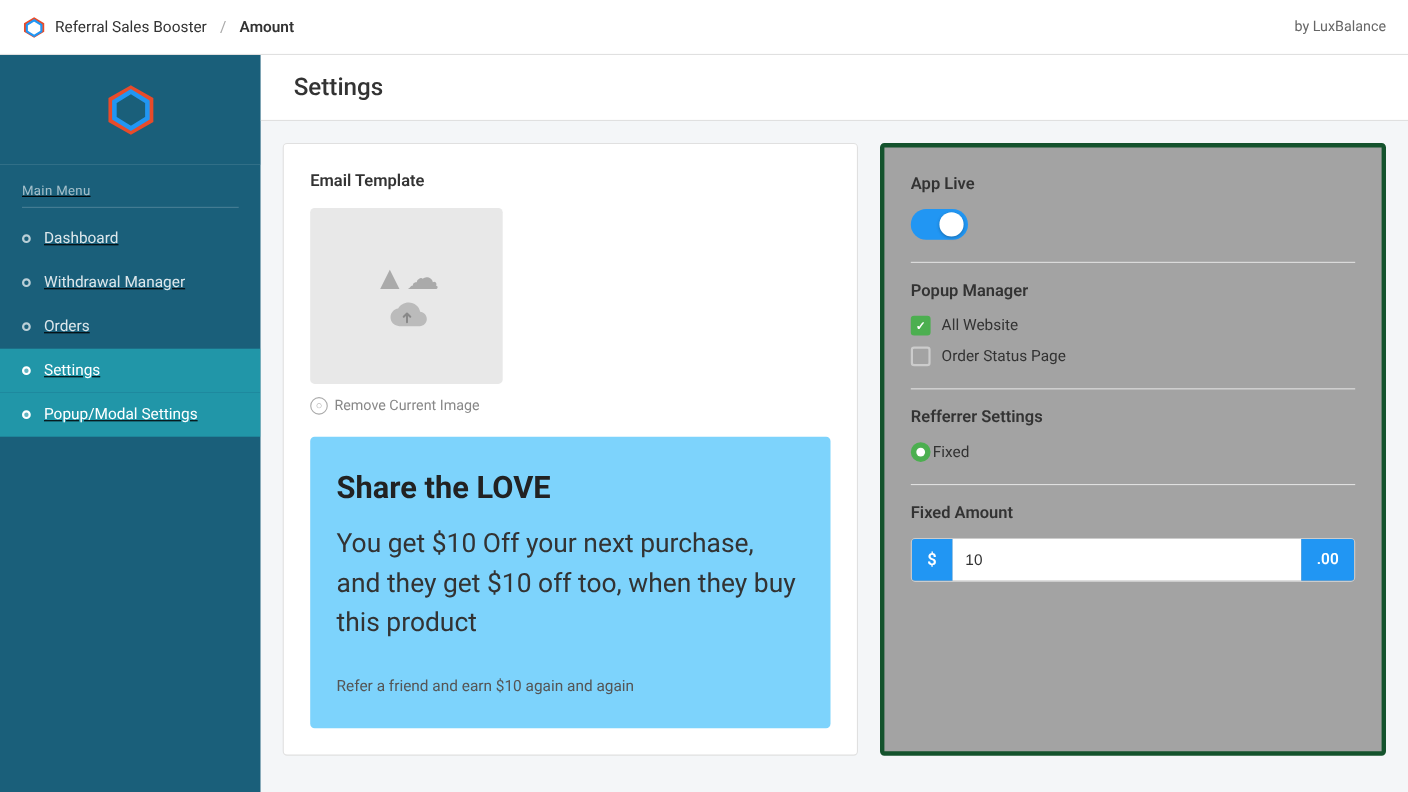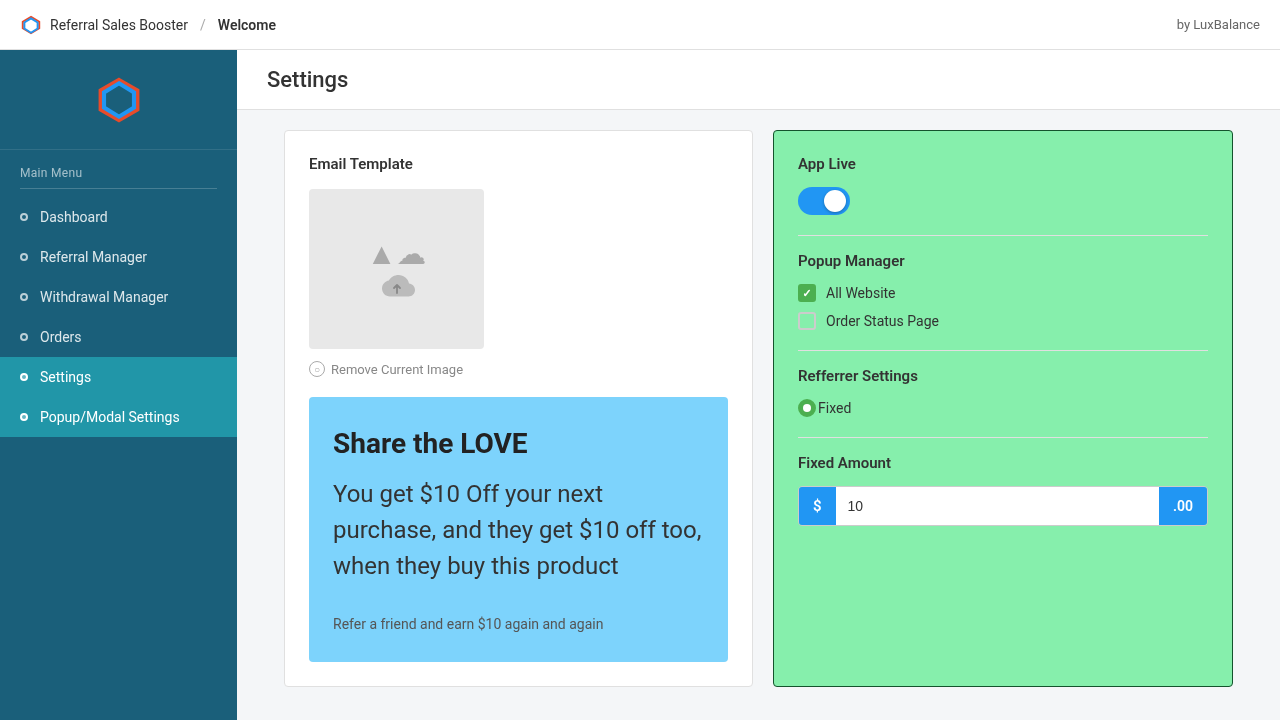--- a/index.html
+++ b/index.html
@@ -49,20 +49,21 @@
     }
 
     
     .sidebar {
       width: 237px;
       background: #1a5f7a;
       flex-shrink: 0;
       display: flex;
       flex-direction: column;
       overflow: hidden;
+      text-decoration: underline;
     }
     .sidebar-logo-area {
       height: 100px;
       display: flex;
       align-items: center;
       justify-content: center;
       background: #1a5f7a;
       border-bottom: 1px solid rgba(255,255,255,0.1);
     }
     .sidebar-logo-icon {
@@ -124,21 +125,21 @@
       padding: 0 30px;
       border-bottom: 1px solid #e0e0e0;
     }
     .page-title {
       font-size: 22px;
       font-weight: 500;
       color: #333;
     }
 
     .content-body {
-      padding: 20px 47px;
+      padding: 20px 20px;
       display: flex;
       gap: 20px;
     }
 
     
     .left-card {
       background: #fff;
       border: 1px solid #e0e0e0;
       border-radius: 4px;
       flex: 1;
@@ -211,22 +212,22 @@
     }
     .email-preview-footer {
       font-size: 14px;
       color: #555;
     }
 
     
     .right-card {
       width: 460px;
       flex-shrink: 0;
-      background: #86efac;
-      border: 1px solid #14532d;
+      background: #a3a3a3;
+      border: 4px solid #14532d;
       border-radius: 4px;
       padding: 24px;
     }
 
     .settings-section {
       margin-bottom: 20px;
     }
     .settings-section-title {
       font-size: 15px;
       font-weight: 600;
@@ -363,45 +364,41 @@
 
 <div class="topbar">
   <div class="topbar-left">
 
     <svg class="topbar-logo" viewBox="0 0 40 40" fill="none" xmlns="http://www.w3.org/2000/svg">
       <path d="M20 5 L35 14 L35 26 L20 35 L5 26 L5 14 Z" fill="none" stroke="#e84b2a" stroke-width="3.5"></path>
       <path d="M20 8 L32 15.5 L32 26.5 L20 34 L8 26.5 L8 15.5 Z" fill="none" stroke="#2196F3" stroke-width="3.5"></path>
     </svg>
     <span>Referral Sales Booster</span>
     <span class="separator">/</span>
-    <span class="welcome-text">Welcome</span>
+    <span class="welcome-text">Amount</span>
   </div>
   <div class="topbar-right">by LuxBalance</div>
 </div>
 
 <div class="main-layout">
 
   <div class="sidebar">
     <div class="sidebar-logo-area">
       <svg class="sidebar-logo-icon" viewBox="0 0 60 60" fill="none" xmlns="http://www.w3.org/2000/svg">
         <path d="M30 6 L52 18.5 L52 41.5 L30 54 L8 41.5 L8 18.5 Z" fill="none" stroke="#e84b2a" stroke-width="5"></path>
         <path d="M30 10 L48 21 L48 39 L30 50 L12 39 L12 21 Z" fill="none" stroke="#2196F3" stroke-width="5"></path>
       </svg>
     </div>
 
     <div class="sidebar-menu-label">Main Menu</div>
     <div class="sidebar-divider"></div>
 
     <div class="sidebar-item">
       <div class="sidebar-item-dot"></div>
       <span>Dashboard</span>
-    </div>
-    <div class="sidebar-item">
-      <div class="sidebar-item-dot"></div>
-      <span>Referral Manager</span>
     </div>
     <div class="sidebar-item">
       <div class="sidebar-item-dot"></div>
       <span>Withdrawal Manager</span>
     </div>
     <div class="sidebar-item">
       <div class="sidebar-item-dot"></div>
       <span>Orders</span>
     </div>
     <div class="sidebar-item active">

